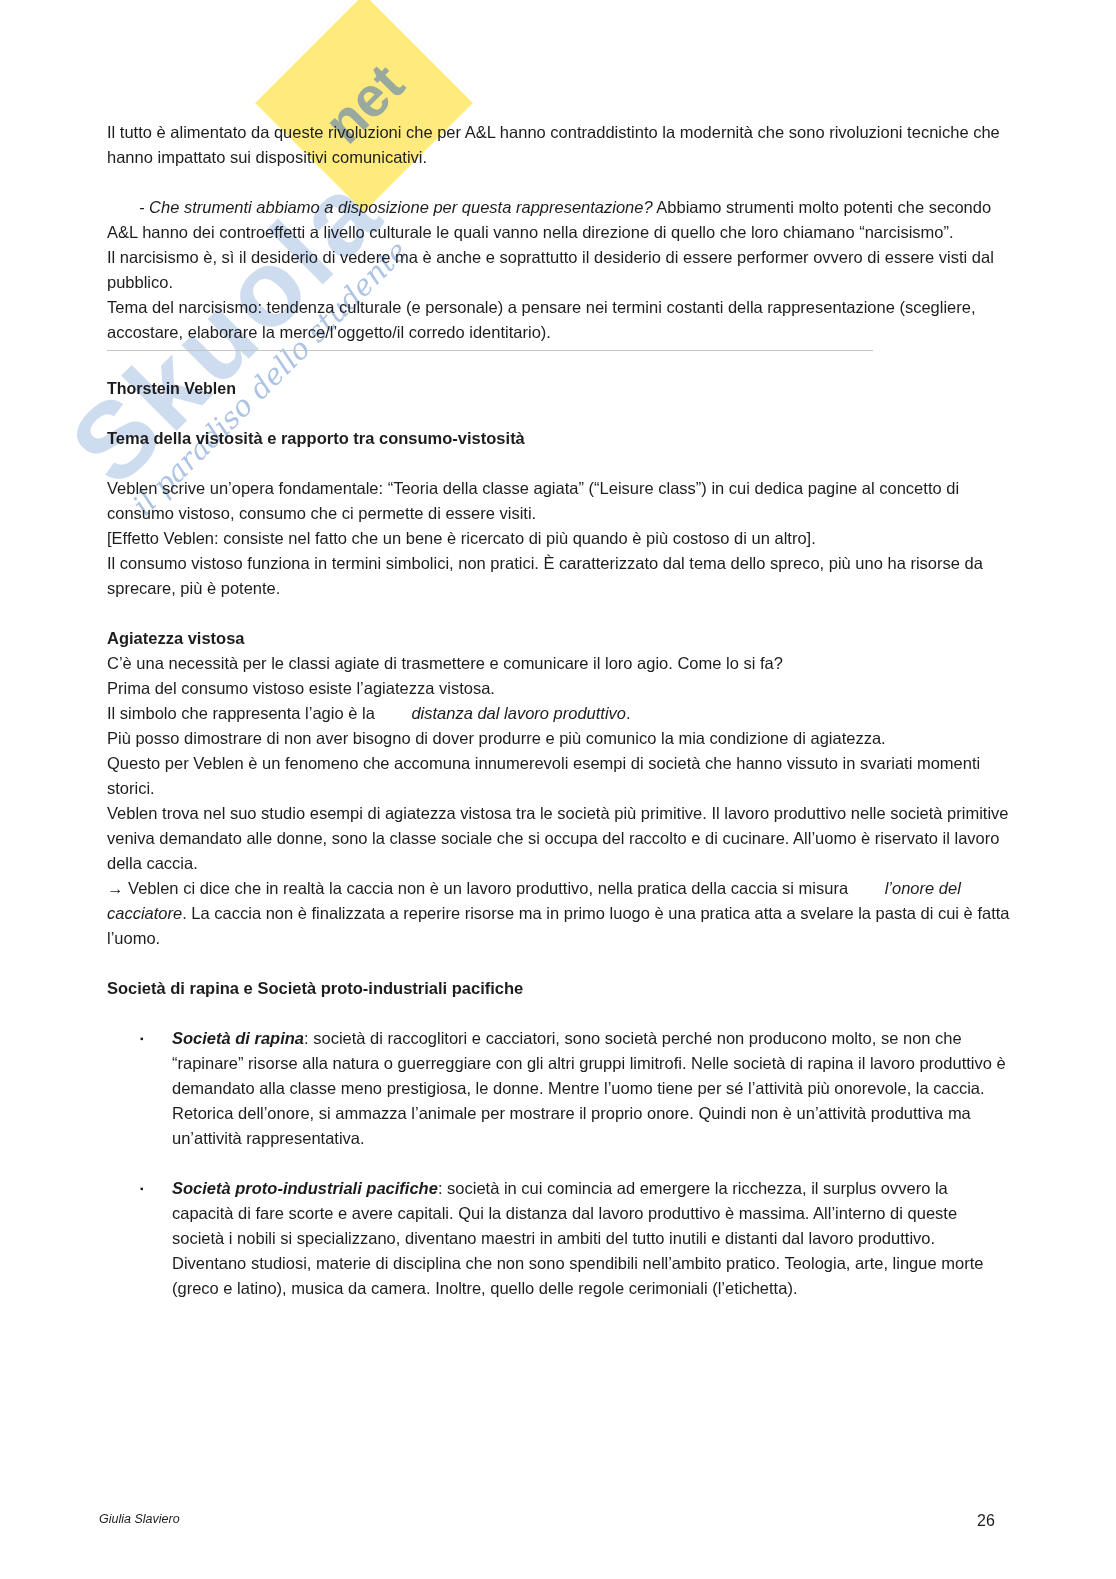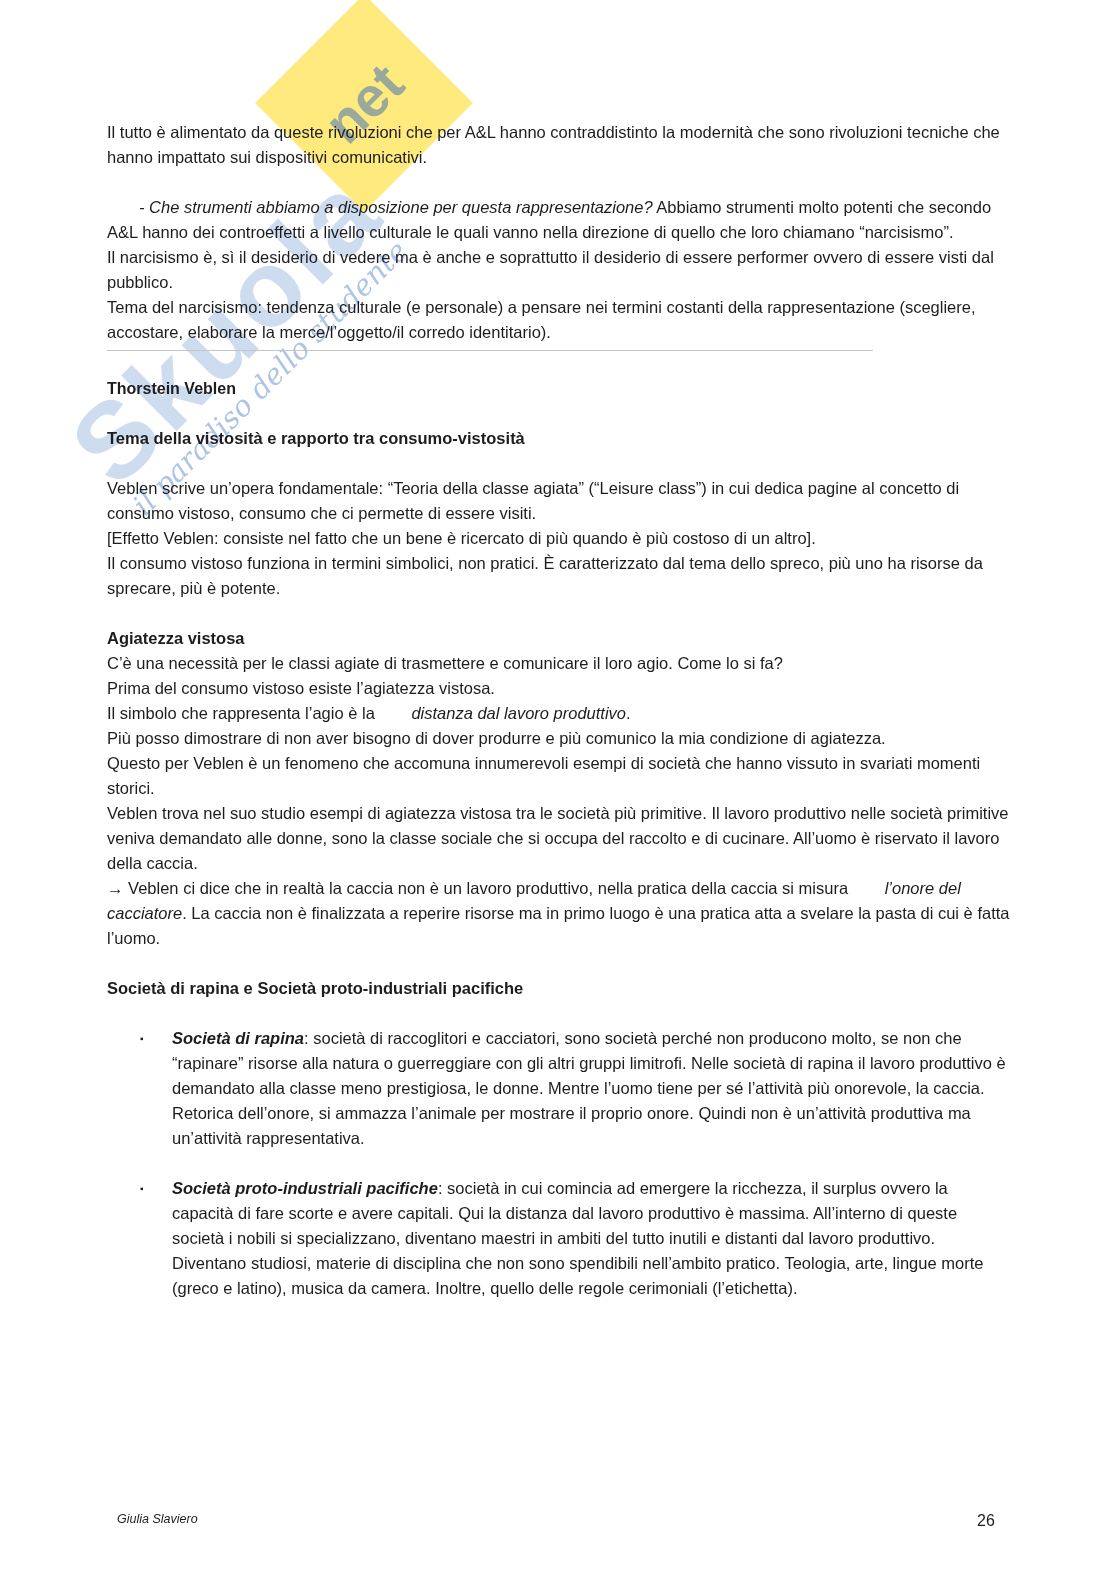--- a/index.html
+++ b/index.html
@@ -51,21 +51,21 @@
   .gap{margin-top:25px;}
   .i{font-style:italic;margin-left:32px;}
   .bi{font-weight:700;font-style:italic;}
   .h-main{text-align:left;font-weight:700;font-size:16px;}
   .h-sub{font-weight:700;}
   .rule{height:1px;background:#c4c4c4;width:766px;margin-top:5px;}
   .bullet{display:flex;margin-left:33px;}
   .bullet .glyph{flex:0 0 32px;width:32px;font-size:10px;line-height:25px;}
   .bullet .btext{flex:1;}
   .footer-author{
-    position:absolute;left:117px;top:1512px;z-index:2;
+    position:absolute;left:99px;top:1512px;z-index:2;
     font-size:12.5px;font-style:italic;
   }
   .page-number{
     position:absolute;left:977px;top:1512px;z-index:2;
     font-size:16px;
   }
 </style>
 </head>
 <body>
 

